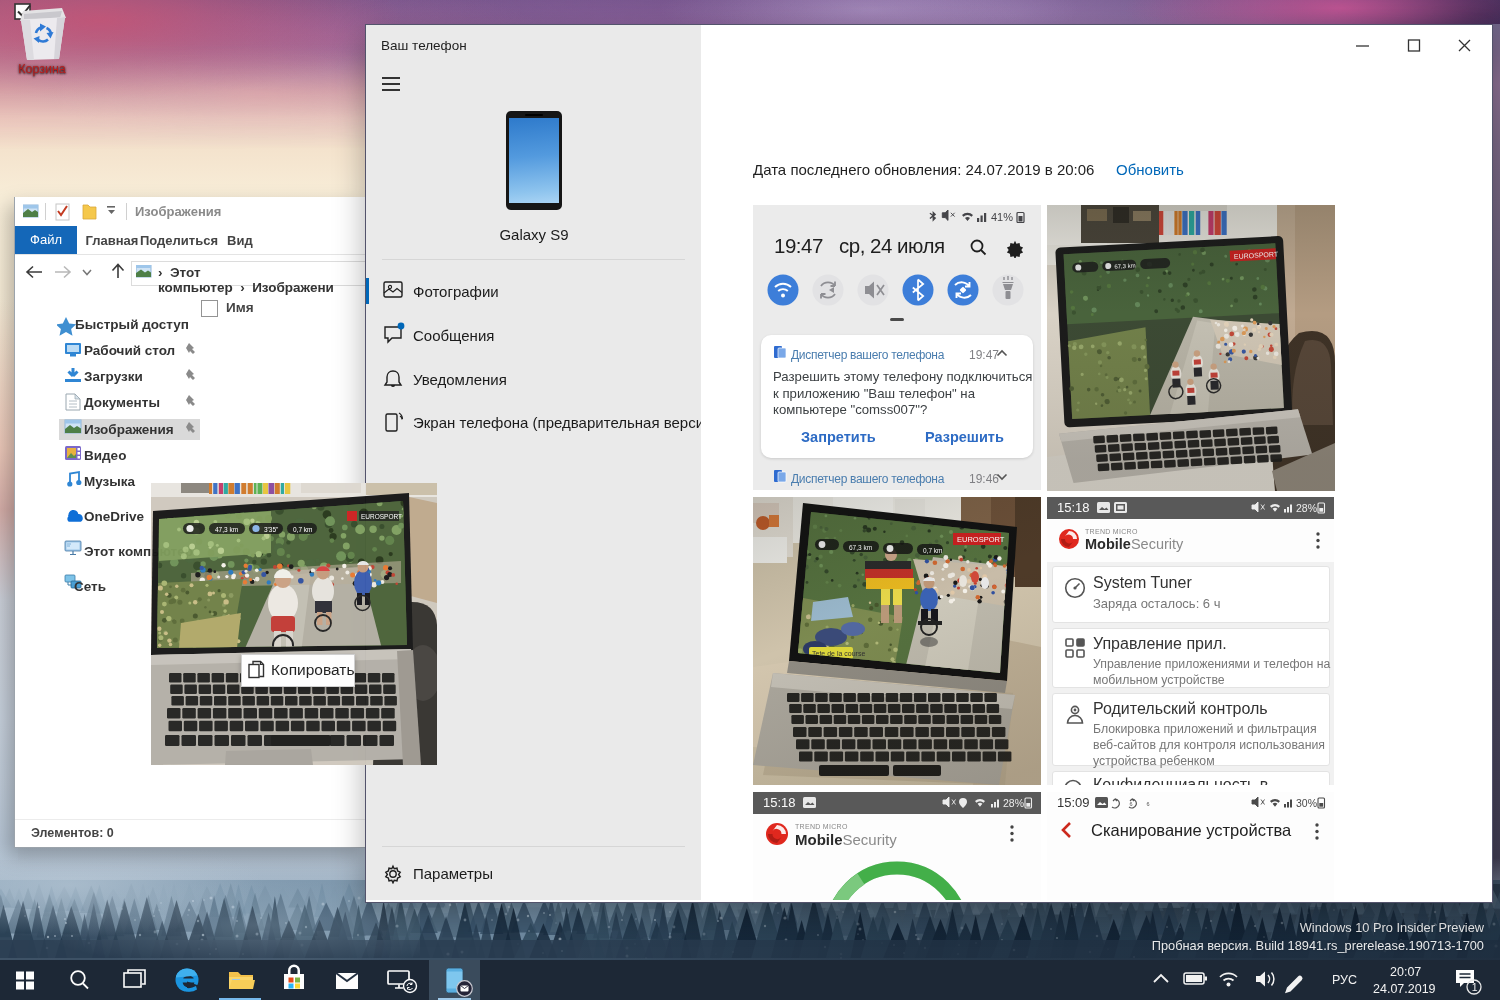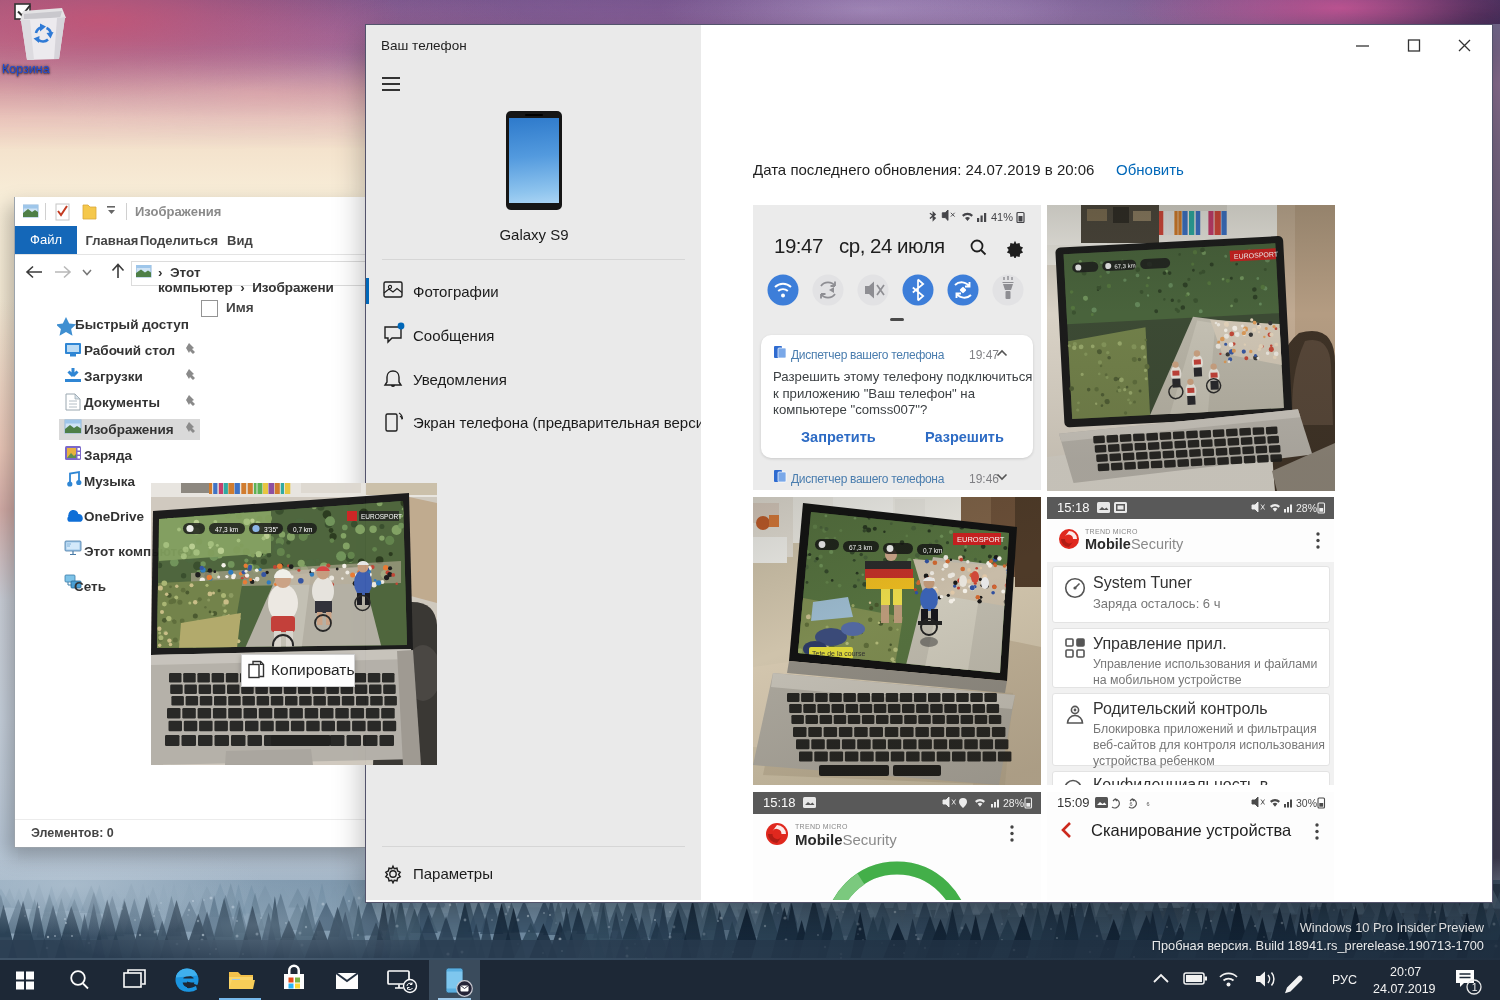--- a/index.html
+++ b/index.html
@@ -585,21 +585,21 @@
     <path d="M26 31 a7.5 7.5 0 0 1 5-5.5"></path>
     <path d="M36.5 26 a7.5 7.5 0 0 1 4.5 6"></path>
     <path d="M38 37.5 a7.5 7.5 0 0 1-9.5 .5"></path>
   </g>
   <g fill="#2f7ad6">
     <polygon points="30,21.5 36,24.5 30,29.5"></polygon>
     <polygon points="43.5,30 40.5,36.5 36.5,31"></polygon>
     <polygon points="29.5,34 29,41 23.5,36.5"></polygon>
   </g>
 </svg>
-<div style="position:absolute;left:-8px;top:60px;width:80px;font-size:12.5px;color:#1d4ed8;text-shadow:0 1px 2px rgba(0,0,0,.8),0 0 3px rgba(0,0,0,.6)">Корзина</div>
+<div style="position:absolute;left:-8px;top:60px;width:80px;text-align:center;font-size:12.5px;color:#b91c1c;text-shadow:0 1px 2px rgba(0,0,0,.8),0 0 3px rgba(0,0,0,.6)">Корзина</div>
 </div>
 <div class="abs" id="exp">
 
   <svg class="abs" style="left:8px;top:5px" width="110" height="20" viewBox="0 0 110 20">
     <rect x="0" y="3" width="15" height="12" fill="#cfe3f5" stroke="#8fb6d9" stroke-width="1"></rect>
     <path d="M0 11 L5 7 L9 10 L12 8 L15 10 L15 15 L0 15 Z" fill="#4e7f47"></path>
     <rect x="0" y="3" width="15" height="3.5" fill="#9ec6ea"></rect>
     <rect x="22" y="1" width="1" height="17" fill="#d0d0d0"></rect>
     <rect x="33" y="2" width="13" height="16" fill="#fff" stroke="#c6c6c6"></rect>
     <path d="M35 9 L38 13 L44 4" stroke="#c33b22" stroke-width="2" fill="none"></path>
@@ -688,21 +688,21 @@
         <rect x="0" y="0" width="10" height="7" rx="1" fill="#7ec3e8" stroke="#3a7ca8" stroke-width=".8"></rect>
         <rect x="6" y="6" width="10" height="7" rx="1" fill="#4a9fd4" stroke="#2a6a96" stroke-width=".8"></rect>
         <path d="M3 7 v3 h4" stroke="#3a7ca8" fill="none" stroke-width="1"></path>
       </g>
   </svg>
   <div class="etxt" style="left:60px;top:120px;font-size:13.5px;color:#333">Быстрый доступ</div>
   <div class="etxt" style="left:69px;top:146px;font-size:13.5px;color:#333">Рабочий стол</div>
   <div class="etxt" style="left:69px;top:172px;font-size:13.5px;color:#333">Загрузки</div>
   <div class="etxt" style="left:69px;top:198px;font-size:13.5px;color:#333">Документы</div>
   <div class="etxt" style="left:69px;top:225px;font-size:13.5px;color:#333">Изображения</div>
-  <div class="etxt" style="left:69px;top:251px;font-size:13.5px;color:#333">Заряда</div>
+  <div class="etxt" style="left:69px;top:251px;font-size:13.5px;color:#333">Видео</div>
   <div class="etxt" style="left:69px;top:277px;font-size:13.5px;color:#333">Музыка</div>
   <div class="etxt" style="left:69px;top:312px;font-size:13.5px;color:#333">OneDrive</div>
   <div class="etxt" style="left:69px;top:347px;font-size:13.5px;color:#333">Этот компьютер</div>
   <div class="etxt" style="left:59px;top:382px;font-size:13.5px;color:#333">Сеть</div>
   <svg class="abs" style="left:167px;top:144px" width="16" height="105" viewBox="0 0 16 105">
     <g fill="#8a8a8a">
         <path d="M6 2 l5 5 -2 1 3 3 -2 2 -3-3 -1 2 -3-5 z" transform="translate(1,0)"></path>
     <path d="M6 2 l5 5 -2 1 3 3 -2 2 -3-3 -1 2 -3-5 z" transform="translate(1,26)"></path>
     <path d="M6 2 l5 5 -2 1 3 3 -2 2 -3-3 -1 2 -3-5 z" transform="translate(1,52)"></path>
     <path d="M6 2 l5 5 -2 1 3 3 -2 2 -3-3 -1 2 -3-5 z" transform="translate(1,79)"></path>
@@ -1635,21 +1635,21 @@
     <svg class="abs" style="left:17px;top:140px" width="22" height="22" viewBox="0 0 22 22">
       <g fill="none" stroke="#555" stroke-width="1.6">
         <rect x="2" y="2" width="7" height="7" rx="1"></rect>
           <rect x="13" y="2" width="7" height="7" rx="1"></rect>
         <rect x="2" y="13" width="7" height="7" rx="1"></rect>
           <rect x="13" y="13" width="7" height="7" rx="1"></rect>
       </g>
       <rect x="13" y="2" width="7" height="7" rx="1" fill="#555"></rect>
     </svg>
     <div class="abs" style="left:46px;top:138px;font-size:16px;color:#333">Управление прил.</div>
-    <div class="abs" style="left:46px;top:159px;width:238px;font-size:12.3px;line-height:16px;color:#777">Управление использования и файлами на мобильном устройстве</div>
+    <div class="abs" style="left:46px;top:159px;width:238px;font-size:12.3px;line-height:16px;color:#777">Управление приложениями и телефон на мобильном устройстве</div>
     <div class="abs" style="left:5px;top:196px;width:276px;height:71px;background:#fff;border:1px solid #e3e3e3;border-radius:3px"></div>
     <svg class="abs" style="left:17px;top:206px" width="22" height="22" viewBox="0 0 22 22">
       <circle cx="11" cy="7" r="3.6" fill="none" stroke="#555" stroke-width="1.6"></circle>
       <path d="M3.5 20 a7.5 7.5 0 0 1 15 0 z" fill="none" stroke="#555" stroke-width="1.6"></path>
       <circle cx="11" cy="7" r="1.4" fill="#555"></circle>
     </svg>
     <div class="abs" style="left:46px;top:203px;font-size:16px;color:#333">Родительский контроль</div>
     <div class="abs" style="left:46px;top:224px;width:242px;font-size:12.3px;line-height:16px;color:#777">Блокировка приложений и фильтрация веб-сайтов для контроля использования устройства ребенком</div>
     <div class="abs" style="left:5px;top:274px;width:276px;height:20px;background:#fff;border:1px solid #e3e3e3;border-radius:3px"></div>
     <svg class="abs" style="left:17px;top:281px" width="18" height="10" viewBox="0 0 18 7">

